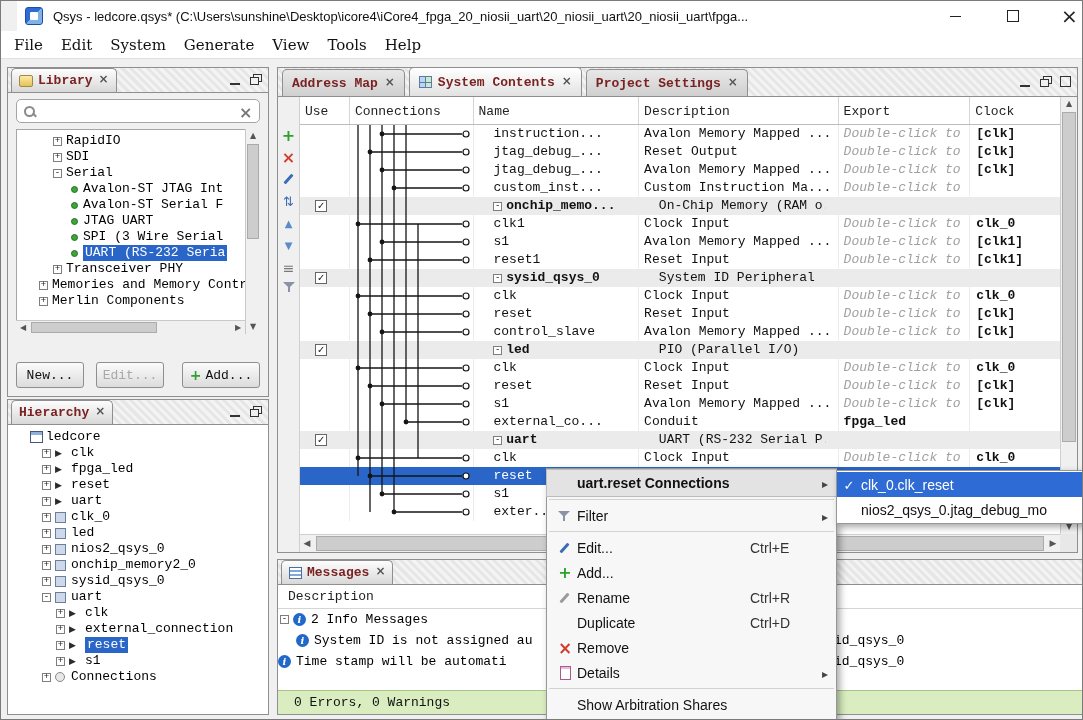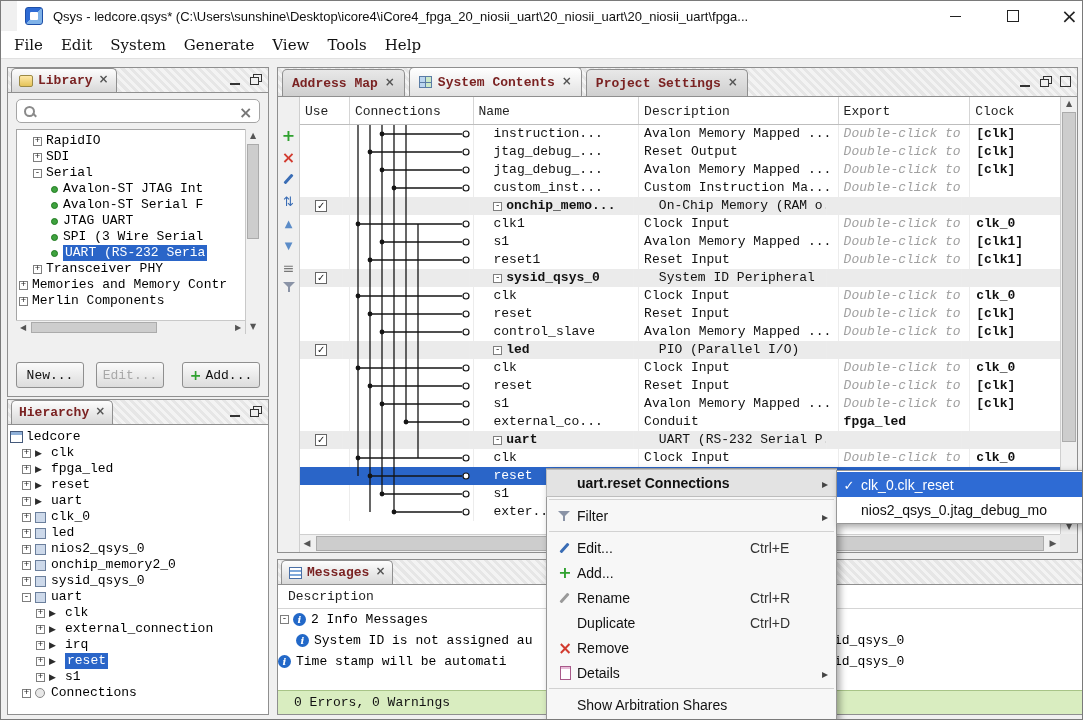--- a/index.html
+++ b/index.html
@@ -53,21 +53,21 @@
   .library{left:6px;top:66px;width:262px;height:330px;}
   .search{position:absolute;left:8px;top:6px;right:8px;height:24px;background:#fff;border:1px solid #a5a5a5;border-radius:5px;
           display:flex;align-items:center;padding:0 24px 0 24px;}
   .search input{border:none;outline:none;width:100%;font:13px "Liberation Mono",monospace;background:transparent;}
   .mag{position:absolute;left:7px;top:6px;width:12px;height:12px;}
   .mag::before{content:"";position:absolute;left:0;top:0;width:7px;height:7px;border:2px solid #8a8a8a;border-radius:50%;}
   .mag::after{content:"";position:absolute;left:8px;top:8px;width:5px;height:2px;background:#8a8a8a;transform:rotate(45deg);}
   .clr{position:absolute;right:6px;top:3px;width:14px;height:16px;color:#777;}
   .clr::after{content:"×";font:bold 16px "DejaVu Sans",sans-serif;}
   .lib-tree{position:absolute;left:8px;top:36px;right:8px;bottom:62px;background:#fff;border:1px solid #a5a5a5;overflow:hidden;padding-top:3px;}
-  .titem{height:16px;display:flex;align-items:center;font:13px/16px "Liberation Mono",monospace;white-space:nowrap;}
+  .titem{height:16px;display:flex;align-items:center;font:13px/16px "Liberation Mono",monospace;white-space:nowrap;margin-left:20px;}
   .exp-box{display:none;width:9px;height:9px;border:1px solid #7e7e7e;background:#fff;margin-right:4px;flex:0 0 auto;
            align-items:center;justify-content:center;font:9px/7px "Liberation Mono",monospace;color:#222;}
   .exp-box[data-exp="-"],.exp-box[data-exp="+"]{display:inline-flex;}
   .exp-box::after{content:attr(data-exp);}
   .bullet{display:none;width:7px;height:7px;border-radius:50%;background:#3fa23f;border:1px solid #1e7a1e;margin-right:5px;flex:0 0 auto;}
   .bullet.show{display:inline-block;}
   .tlabel.selected{background:#2a65c8;color:#fff;padding:0 2px;}
   .sv{position:absolute;right:0;top:0;width:15px;bottom:14px;background:#f0f0f0;border-left:1px solid #c9c9c9;}
   .sv-up,.sv-dn{position:absolute;left:0;width:100%;height:14px;color:#555;text-align:center;font:8px/14px "DejaVu Sans",sans-serif;}
   .sv-up{top:0;} .sv-up::after{content:"▲";}
@@ -431,25 +431,20 @@
           <span class="hicon" data-icon="iface"></span>
           <span class="tlabel">clk</span>
         </div>
 
         <div class="titem" style="padding-left: 28px;">
           <span class="exp-box" data-exp="+"></span>
           <span class="hicon" data-icon="iface"></span>
           <span class="tlabel">external_connection</span>
         </div>
 
-        <div class="titem" style="padding-left: 28px;">
-          <span class="exp-box" data-exp="+"></span>
-          <span class="hicon" data-icon="iface"></span>
-          <span class="tlabel">irq</span>
-        </div>
 
         <div class="titem" style="padding-left: 28px;">
           <span class="exp-box" data-exp="+"></span>
           <span class="hicon" data-icon="iface"></span>
           <span class="tlabel selected">reset</span>
         </div>
 
         <div class="titem" style="padding-left: 28px;">
           <span class="exp-box" data-exp="+"></span>
           <span class="hicon" data-icon="iface"></span>

